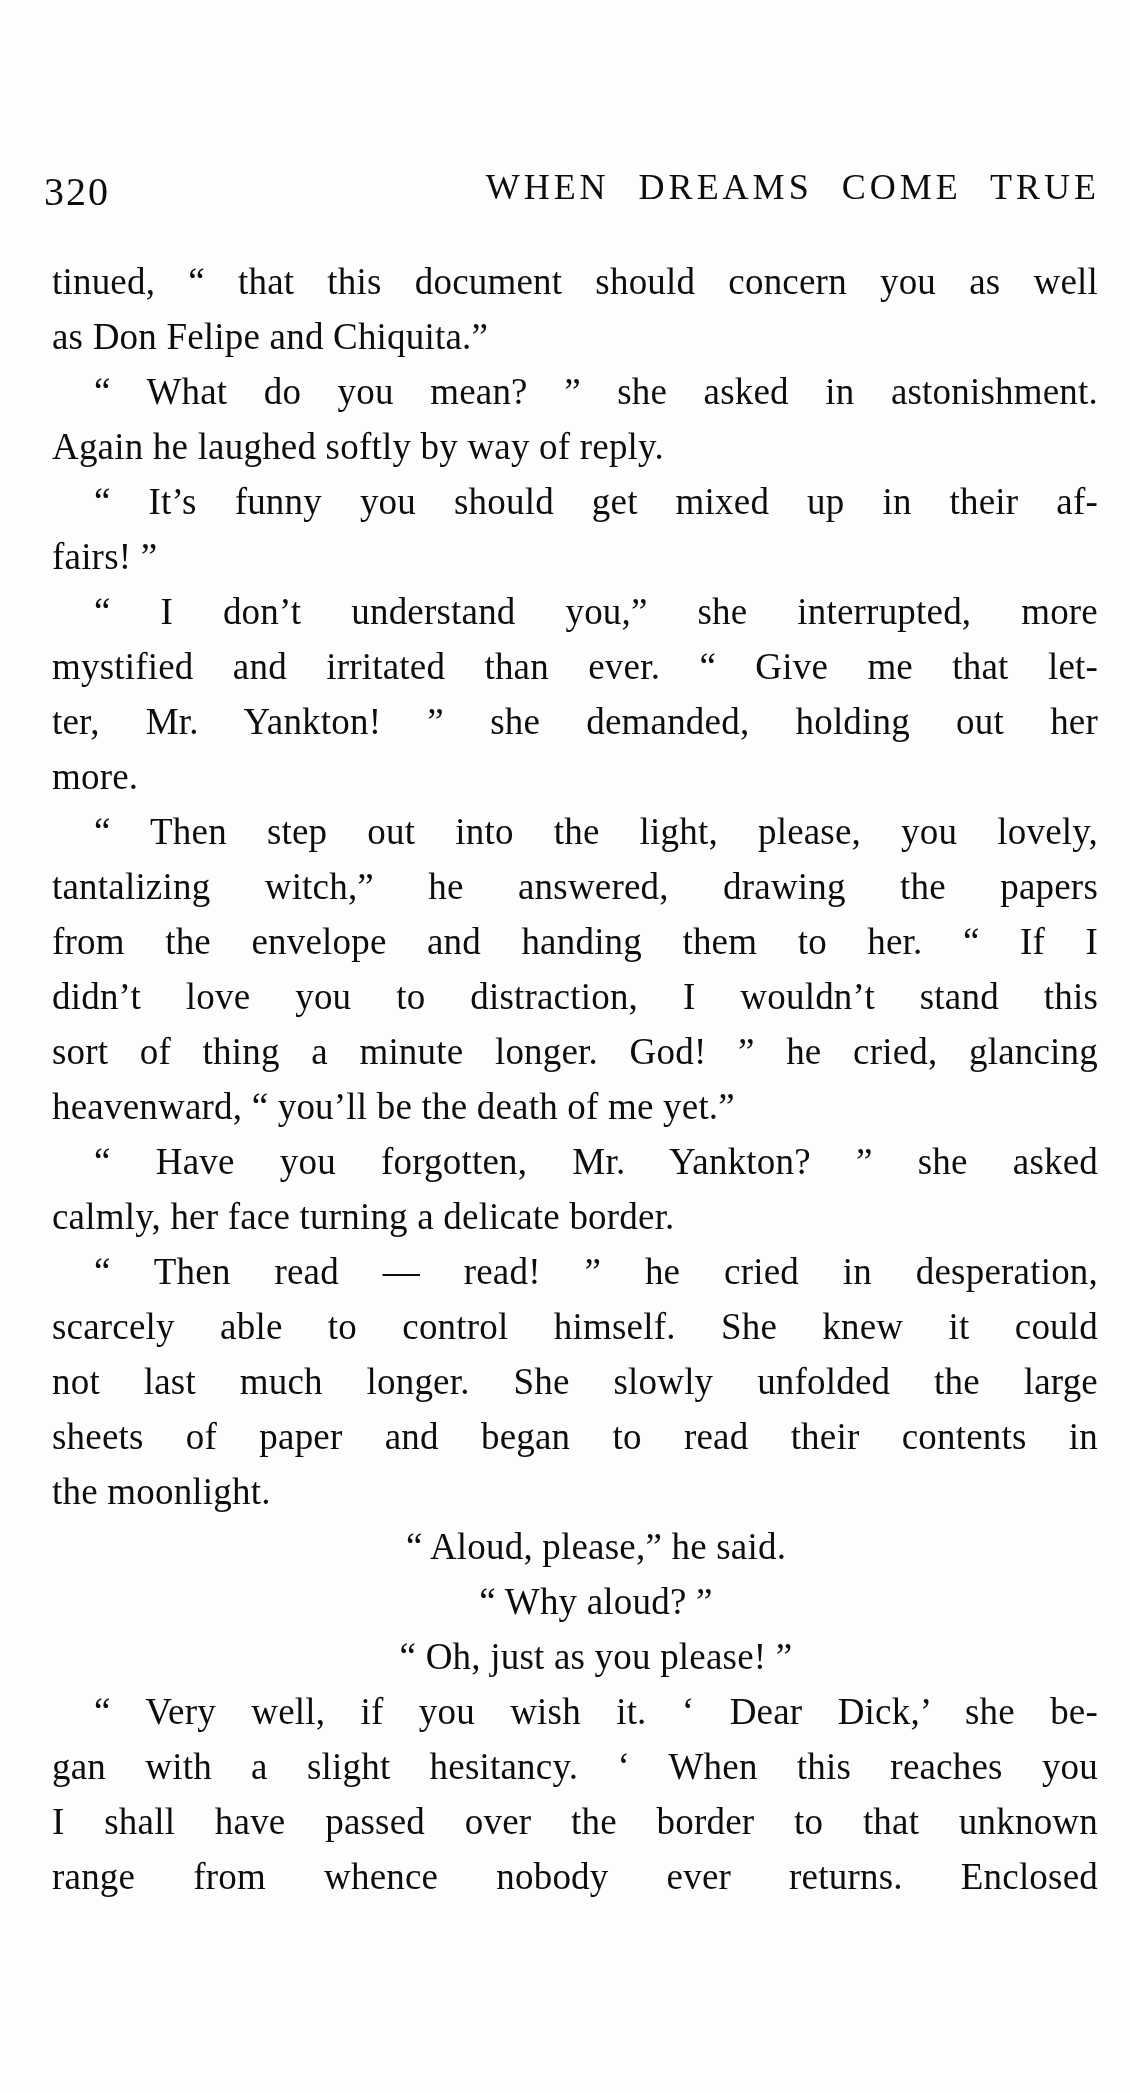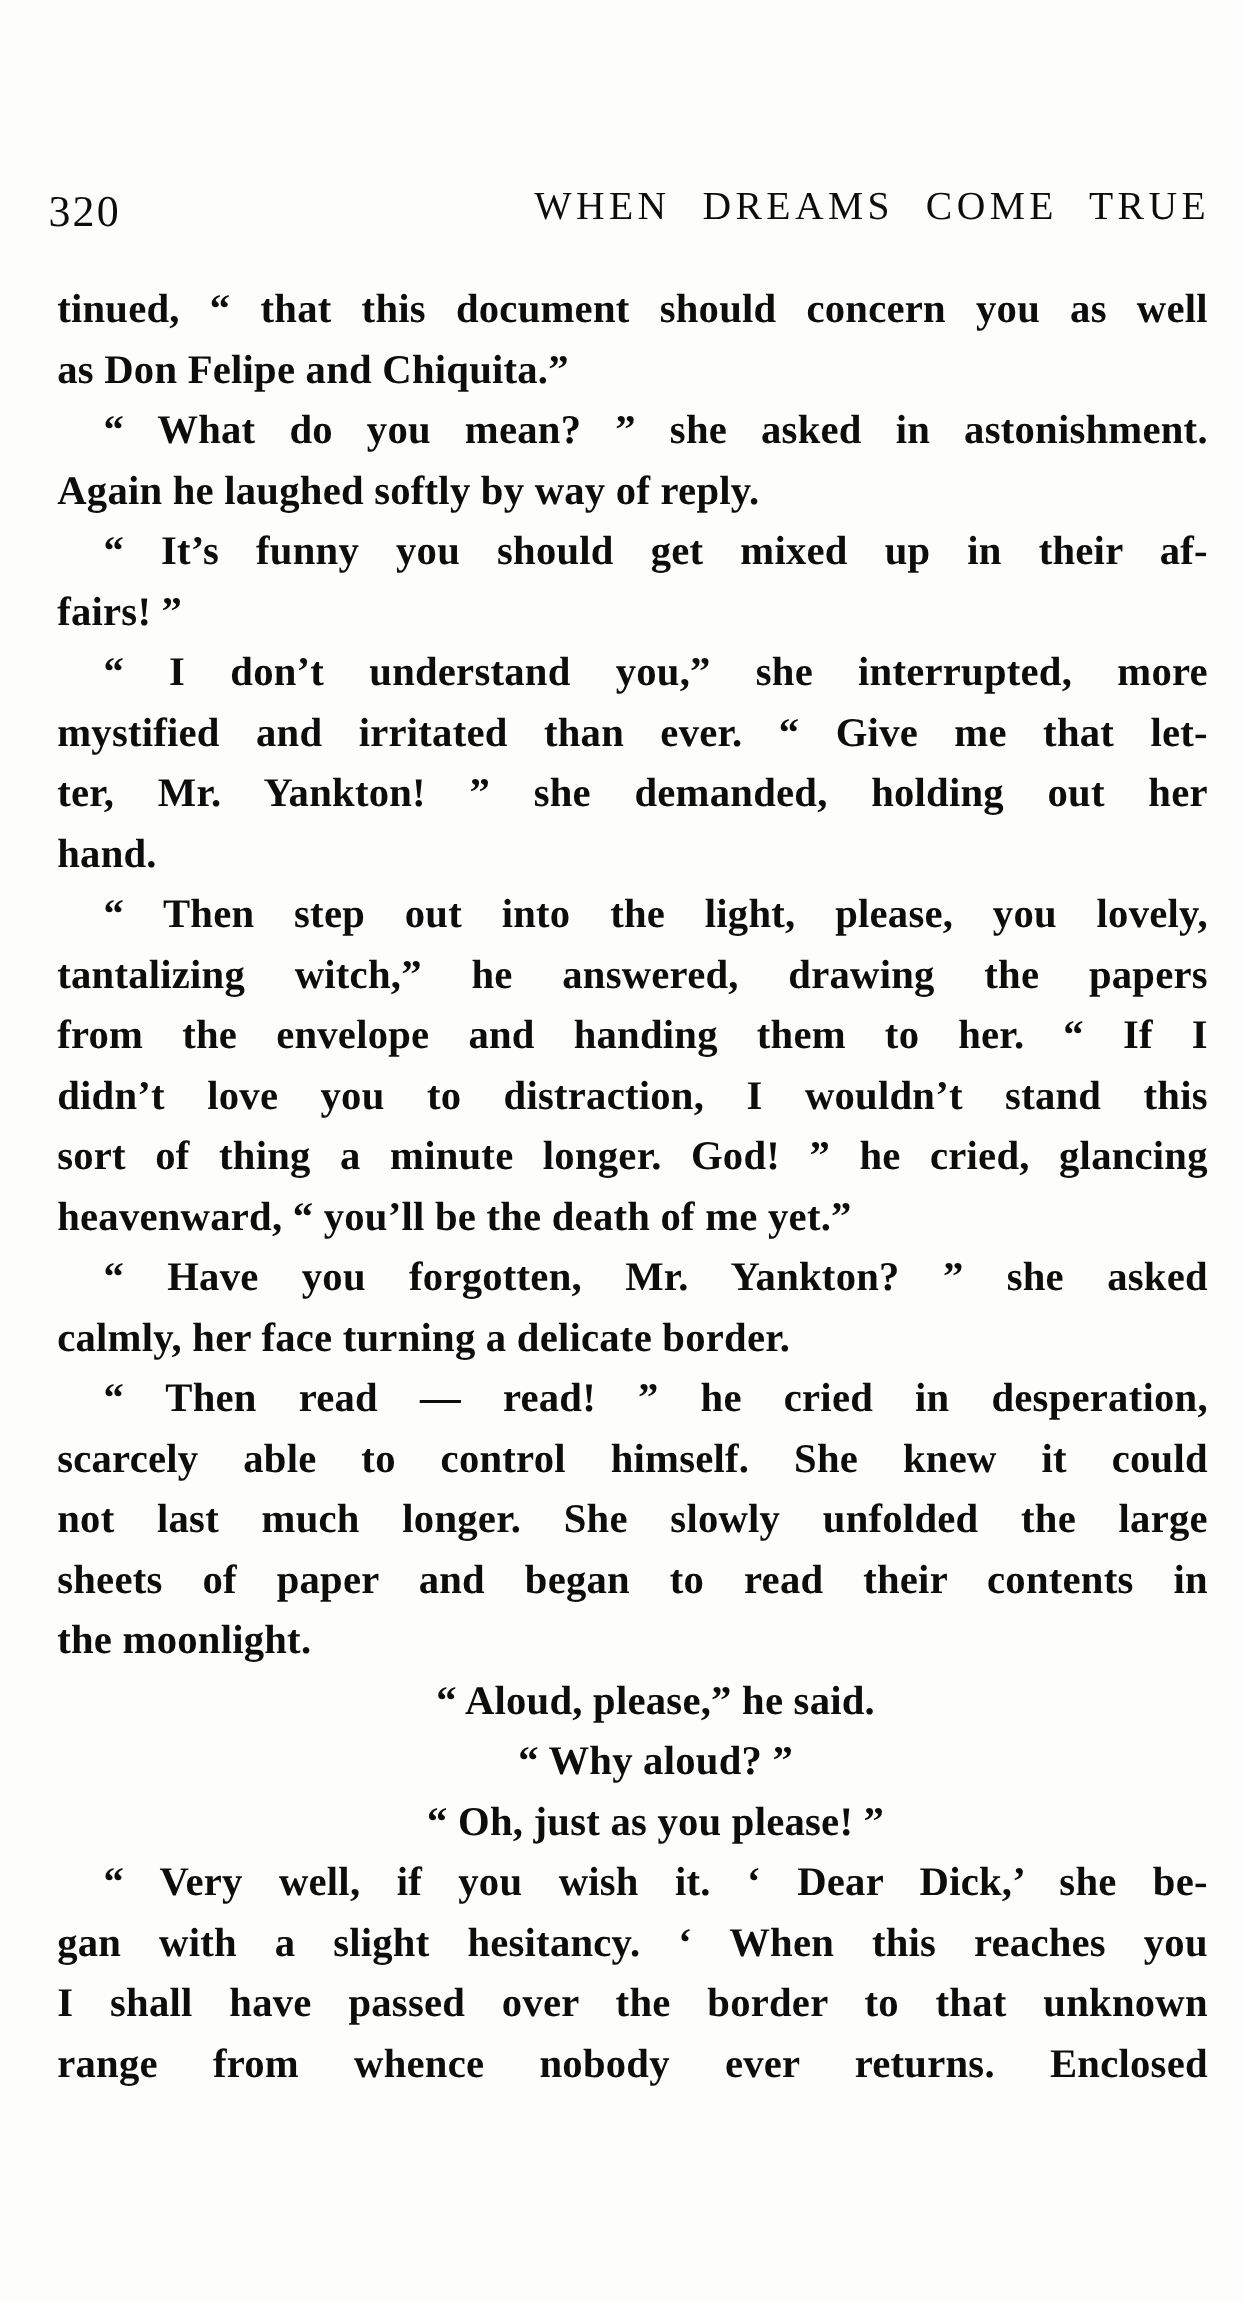--- a/index.html
+++ b/index.html
@@ -36,21 +36,20 @@
     font-size: 36px;
     letter-spacing: 4px;
     word-spacing: 16px;
     white-space: nowrap;
   }
   .text-block {
     position: absolute;
     left: 52px;
     top: 254px;
     width: 1046px;
-    font-weight: bold;
   }
   .paragraph {
     margin: 0;
     padding: 0;
   }
   .line {
     font-size: 37px;
     line-height: 55px;
     letter-spacing: 0.2px;
     white-space: normal;
@@ -83,21 +82,21 @@
         <div class="line">Again he laughed softly by way of reply.</div>
       </div>
       <div class="paragraph">
         <div class="line justify indent">“ It’s funny you should get mixed up in their af-</div>
         <div class="line">fairs! ”</div>
       </div>
       <div class="paragraph">
         <div class="line justify indent">“ I don’t understand you,” she interrupted, more</div>
         <div class="line justify">mystified and irritated than ever.  “ Give me that let-</div>
         <div class="line justify">ter, Mr. Yankton! ” she demanded, holding out her</div>
-        <div class="line">hand.</div>
+        <div class="line">more.</div>
       </div>
       <div class="paragraph">
         <div class="line justify indent">“ Then step out into the light, please, you lovely,</div>
         <div class="line justify">tantalizing witch,” he answered, drawing the papers</div>
         <div class="line justify">from the envelope and handing them to her.  “ If I</div>
         <div class="line justify">didn’t love you to distraction, I wouldn’t stand this</div>
         <div class="line justify">sort of thing a minute longer.  God! ” he cried, glancing</div>
         <div class="line">heavenward, “ you’ll be the death of me yet.”</div>
       </div>
       <div class="paragraph">

